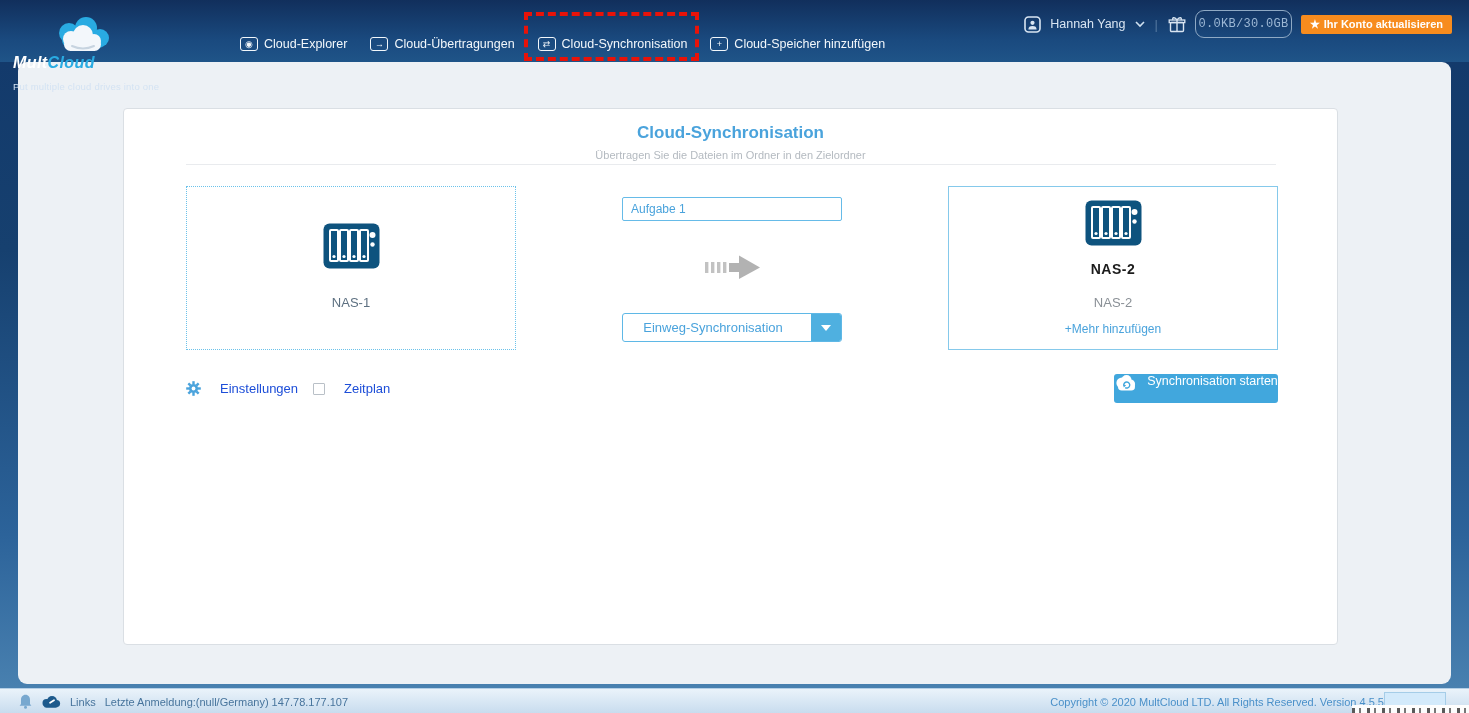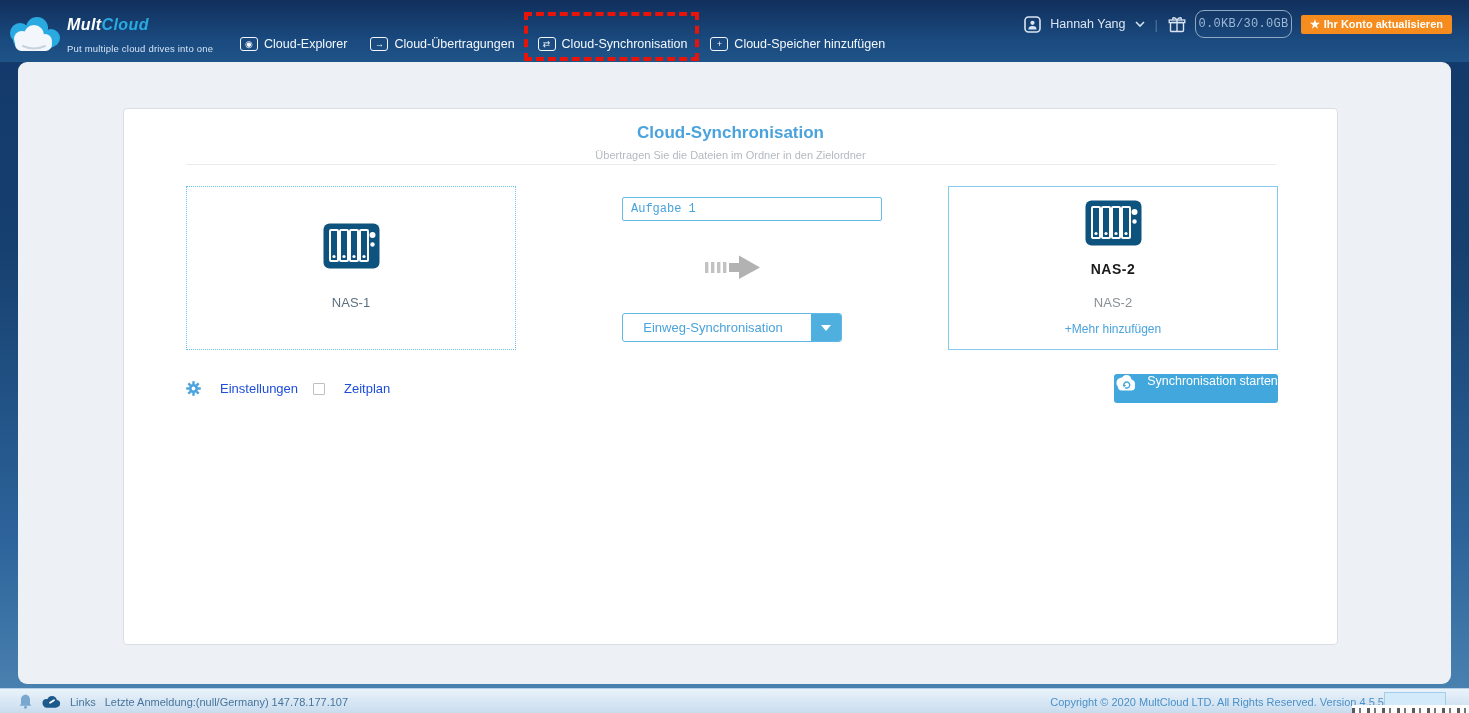--- a/index.html
+++ b/index.html
@@ -9,21 +9,21 @@
     background:linear-gradient(to bottom, #12386a 0%, #16406f 35%, #2c639a 75%, #4d85b3 100%);
     position:relative;
   }
 
   
   .topbar {
     position:absolute; left:0; top:0; width:1469px; height:62px;
     background:linear-gradient(to bottom, #112f5c 0%, #1a4a7f 65%, #1f5488 100%);
     z-index:5;
   }
-  .logo { position:absolute; left:7px; top:16px; display:flex; align-items:center; cursor:pointer; }
+  .logo { position:absolute; left:7px; top:16px; display:flex; align-items:center; cursor:pointer;flex-direction:column; }
   .logo-text { margin-left:6px; }
   .brand { font-size:16px; font-weight:bold; letter-spacing:.4px; font-style:italic; }
   .brand .b1 { color:#ffffff; }
   .brand .b2 { color:#29abe2; }
   .tagline { font-size:9.5px; color:#d4e3f3; margin-top:9px; letter-spacing:.2px; }
 
   .mainnav { position:absolute; left:238px; top:34px; display:flex; gap:19px; align-items:center; }
   .nav-item { display:flex; align-items:center; gap:6px; color:#f2f7fb; font-size:12.5px; cursor:pointer; padding:3px 2px; position:relative; white-space:nowrap; }
   .nav-icon { width:18px; height:14px; border:1.4px solid #f2f7fb; border-radius:3px; display:grid; place-items:center; font-size:9px; line-height:1; color:#f2f7fb; }
   .nav-icon .glyph { transform:translateY(-0.5px); }
@@ -62,23 +62,23 @@
   .source-box { left:62px; border:1px dotted #6cc2ea; }
   .target-box { left:824px; border:1px solid #85c9eb; }
   .source-box .nas-svg { margin-top:36px; }
   .nas-name { margin-top:26px; font-size:13px; color:#5d7081; }
   .target-box .nas-svg { margin-top:13px; }
   .target-name-bold { margin-top:15px; font-size:14px; font-weight:bold; color:#1c1c1c; letter-spacing:.5px; }
   .target-account { margin-top:18px; font-size:13px; color:#8a9096; }
   .add-more { margin-top:12px; font-size:12px; color:#4aa3dc; cursor:pointer; }
 
   .task-input {
-    position:absolute; left:498px; top:88px; width:260px; height:24px;
+    position:absolute; left:498px; top:88px; width:220px; height:24px;
     border:1px solid #66bbe8; border-radius:2px; color:#4aa3dc; font-size:12px;
-    padding:0 8px; outline:none; font-family:Liberation Mono, monospace; background:#fff;
+    padding:0 8px; outline:none; font-family:Liberation Sans, sans-serif; background:#fff;
   }
   .arrow-wrap { position:absolute; left:581px; top:144px; }
 
   .dropdown {
     position:absolute; left:498px; top:204px; width:220px; height:29px;
     border:1px solid #5fb8e6; border-radius:3px; background:#fff; display:flex; cursor:pointer;
   }
   .dd-value { flex:1; display:grid; place-items:center; font-size:13px; color:#4aa3dc; padding-right:8px; }
   .dd-btn { width:30px; background:#4fb0e0; border-radius:0 2px 2px 0; display:grid; place-items:center; }
   .caret-down { width:0; height:0; border-left:5px solid transparent; border-right:5px solid transparent; border-top:6px solid #ffffff; }

